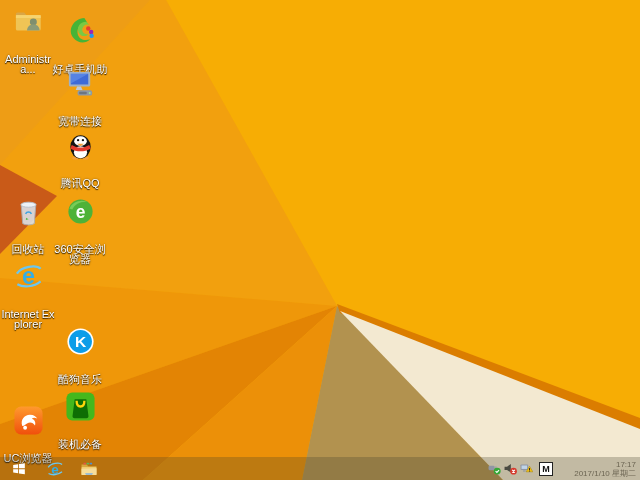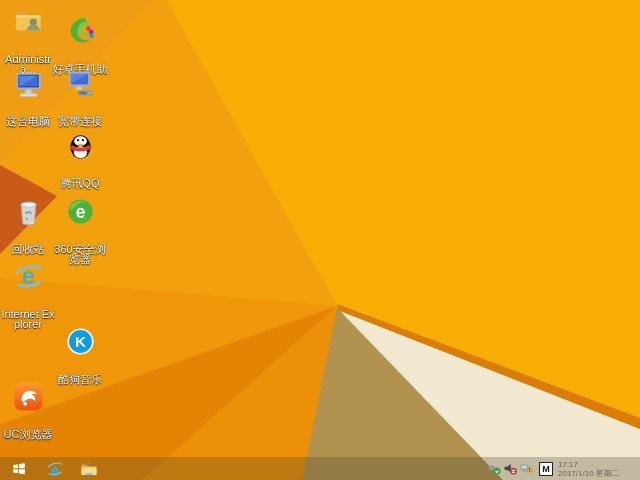--- a/index.html
+++ b/index.html
@@ -18,21 +18,21 @@
   #taskbar{position:absolute;left:0;top:457px;width:640px;height:23px;
     background:rgba(70,66,42,0.28);display:flex;align-items:center;}
   .tb-btn{height:23px;display:flex;align-items:center;justify-content:center;}
   #start-btn{width:30px;margin-left:4px;}
   #ie-task{width:30px;margin-left:6px;}
   #explorer-task{width:30px;margin-left:4px;}
   #tray{position:absolute;right:0;top:0;height:23px;display:flex;align-items:center;}
   .tray-ic{width:13px;height:13px;margin-right:3px;}
   #ime-box{width:12px;height:12px;background:#fff;border:1px solid #222;color:#111;
     font-size:9px;font-weight:bold;line-height:12px;text-align:center;margin:0 5px 0 3px;}
-  #clock{text-align:left;font-size:8px;line-height:9px;color:#6B6452;margin-right:4px;width:78px;}
+  #clock{text-align:right;font-size:8px;line-height:9px;color:#6B6452;margin-right:4px;width:78px;}
 </style>
 </head>
 <body>
 
 <div id="desktop">
 
   <svg id="wallpaper" viewBox="0 0 640 480" preserveAspectRatio="none">
     <rect width="640" height="480" fill="#F4A50D"></rect>
     <polygon points="166,0 640,0 640,420 337,306" fill="#F7AD04"></polygon>
     <polygon points="150,0 166,0 337,306 0,278 0,165" fill="#F2A00E"></polygon>
@@ -65,33 +65,20 @@
       <path d="M20 2C8 3 2 15 9 23c4 5 12 6 17 1-6 2-12 0-13-6-1-7 4-12 10-11z" fill="#46B437"></path>
       <path d="M22 6c-7 0-10 6-8 11 2 4 7 5 10 2-4 0-7-2-6-6 1-3 3-5 7-4z" fill="#7AC943"></path>
       <circle cx="24" cy="13" r="2.3" fill="#E8412F"></circle>
       <circle cx="27" cy="16.5" r="2.3" fill="#9C27B0"></circle>
       <circle cx="27.5" cy="20.5" r="2.3" fill="#2196F3"></circle>
     </svg>
       </div>
     <div class="label">好卓手机助手</div>
   </div>
 
-  <div class="tile" style="left:0;top:68px">
-    <div class="art">
-        <svg viewBox="0 0 32 32">
-      <rect x="3.5" y="5" width="25" height="17" rx="1.4" fill="#9FB2C8"></rect>
-      <rect x="5.5" y="7" width="21" height="13" fill="#1F3F8F"></rect>
-      <rect x="6.5" y="8" width="19" height="11" fill="#3E6BD8"></rect>
-      <path d="M6.5 8h19L6.5 19z" fill="#5E8BE8" opacity="0.75"></path>
-      <path d="M13.5 22l-1.8 4.5h8.6L18.5 22z" fill="#C2CBD8"></path>
-      <rect x="7" y="26.5" width="18" height="3" rx="1.3" fill="#D5DBE4"></rect>
-    </svg>
-      </div>
-    <div class="label">这台电脑</div>
-  </div>
 
   <div class="tile" style="left:52px;top:68px">
     <div class="art">
         <svg viewBox="0 0 32 32">
       <rect x="4" y="4" width="22" height="15" rx="1.2" fill="#9FB2C8"></rect>
       <rect x="6" y="6" width="18" height="11" fill="#3E6BD8"></rect>
       <path d="M6 6h18L6 16z" fill="#5E8BE8" opacity="0.75"></path>
       <path d="M12.5 19l-1.4 3.6h7L16.5 19z" fill="#C2CBD8"></path>
       <rect x="13" y="23" width="15" height="5.5" rx="2" fill="#8E99A6"></rect>
       <rect x="14.5" y="24.6" width="8" height="2.4" rx="1" fill="#6C7682"></rect>
@@ -159,37 +146,47 @@
     <div class="art">
         <svg viewBox="0 0 32 32">
       <circle cx="16" cy="16" r="13.5" fill="#fff"></circle>
       <circle cx="16" cy="16" r="11.8" fill="#0C9DE8"></circle>
       <text x="16" y="22" text-anchor="middle" font-size="16" font-weight="bold" fill="#fff">K</text>
     </svg>
       </div>
     <div class="label">酷狗音乐</div>
   </div>
 
-  <div class="tile" style="left:0;top:381px">
+  <div class="tile" style="left:0;top:405px">
     <div class="art">
         <svg viewBox="0 0 32 32">
       <defs>
             <linearGradient id="ucg" x1="0" y1="0" x2="0" y2="1">
         <stop offset="0" stop-color="#FF9A2E"></stop>
               <stop offset="1" stop-color="#F04F0C"></stop>
       </linearGradient>
           </defs>
       <rect x="1.5" y="1.5" width="29" height="29" rx="7" fill="url(#ucg)"></rect>
       <path d="M9.5 21.5c-2-6 2-11.5 8-11.5 4 0 6.5 2 7.5 4-2-1-4.5-1-5.5.2 3 1 4.2 4 3.2 7-2-3-5.2-4-8.2-2-2 1.3-4.2 3.3-5 2.3z" fill="#fff"></path>
       <circle cx="12.5" cy="23.5" r="2" fill="#fff"></circle>
     </svg>
       </div>
     <div class="label">UC浏览器</div>
   </div>
 
+  <div class="tile" style="left:52px;top:391px">
+    <div class="art">
+        <svg viewBox="0 0 32 32">
+      <rect x="1.5" y="1.5" width="29" height="29" rx="6" fill="#44B81D"></rect>
+      <path d="M10 8.5l-2.2 17A2.2 2.2 0 0 0 10 28h12a2.2 2.2 0 0 0 2.2-2.5L22 8.5z" fill="#0E6E04"></path>
+      <path d="M12 10c0 4 1.7 6 4 6s4-2 4-6" stroke="#FFD60A" stroke-width="2.4" fill="none"></path>
+    </svg>
+      </div>
+    <div class="label">装机必备</div>
+  </div>
 
   <div id="taskbar">
 
     <div class="tb-btn" id="start-btn">
       <svg width="16" height="15" viewBox="0 0 18 18">
         <path fill="#fff" d="M2 4.8l6-.9v4.9H2zM9 3.7l7-1v6.1H9zM2 9.8h6v4.9l-6-.9zM9 9.8h7v6.1l-7-1z"></path>
       </svg>
     </div>
 
     <div class="tb-btn" id="ie-task">

